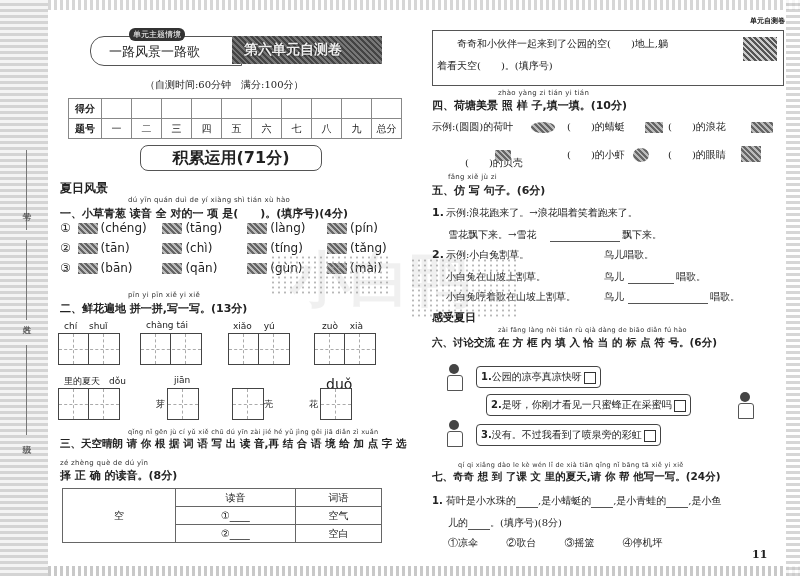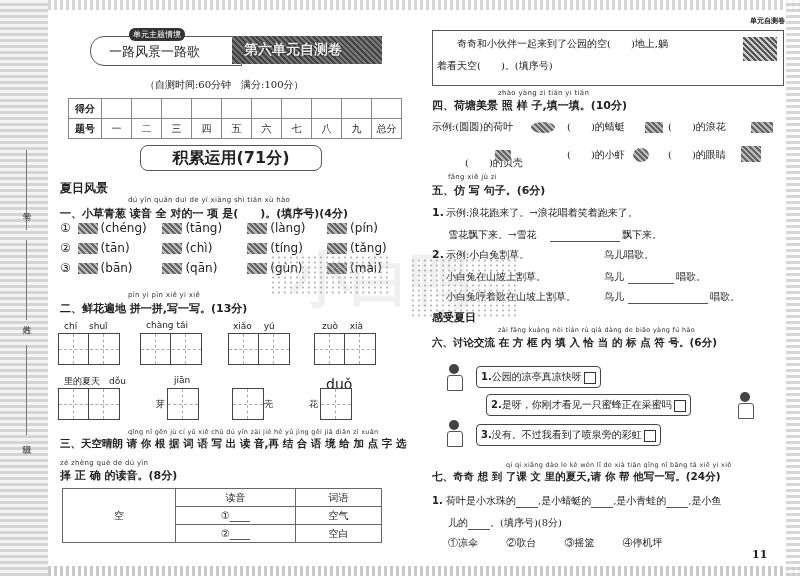--- a/index.html
+++ b/index.html
@@ -253,21 +253,21 @@
   <div class="abs t" style="left:604px;top:270px;">鸟儿</div>
   <span class="abs blank" style="left:628px;top:271px;width:46px;height:12px;"></span>
   <div class="abs t" style="left:676px;top:270px;">唱歌。</div>
   <div class="abs t" style="left:446px;top:290px;">小白兔哼着歌在山坡上割草。</div>
   <div class="abs t" style="left:604px;top:290px;">鸟儿</div>
   <span class="abs blank" style="left:628px;top:291px;width:80px;height:12px;"></span>
   <div class="abs t" style="left:710px;top:290px;">唱歌。</div>
   <div class="dots" style="left:410px;top:258px;width:110px;height:60px;"></div>
 
   <div class="abs q" style="left:432px;top:310px;font-size:11px;">感受夏日</div>
-  <div class="abs py" style="left:498px;top:326px;font-size:6.5px;">zài fāng kuàng nèi tián  rù qià dàng de biāo yàng fú hào</div>
+  <div class="abs py" style="left:498px;top:326px;font-size:6.5px;">zài fāng làng nèi tián  rù qià dàng de biāo diǎn fú hào</div>
   <div class="abs q" style="left:432px;top:336px;font-size:10.5px;">六、讨论交流 在 方  框 内 填 入 恰 当 的 标 点 符 号。(6分)</div>
 
   <div class="kid" style="left:446px;top:364px;">
       <div class="head"></div>
       <div class="body"></div>
     </div>
   <div class="bubble" style="left:476px;top:366px;">
     <b>1.</b><span>公园的凉亭真凉快呀</span><span class="sq"></span>
   </div>
   <div class="bubble" style="left:486px;top:394px;">
@@ -278,21 +278,21 @@
       <div class="body"></div>
     </div>
   <div class="kid" style="left:446px;top:420px;">
       <div class="head"></div>
       <div class="body"></div>
     </div>
   <div class="bubble" style="left:476px;top:424px;">
     <b>3.</b><span>没有。不过我看到了喷泉旁的彩虹</span><span class="sq"></span>
   </div>
 
-  <div class="abs py" style="left:458px;top:461px;font-size:6.5px;margin-left:48px;">qí  qi xiǎng dào le  kè wén  lǐ  de xià tiān   qǐng nǐ bāng tā xiě yi xiě</div>
+  <div class="abs py" style="left:458px;top:461px;font-size:6.5px;">qí  qi xiǎng dào le  kè wén  lǐ  de xià tiān   qǐng nǐ bāng tā xiě yi xiě</div>
   <div class="abs q" style="left:432px;top:470px;font-size:10.5px;">七、奇奇 想 到 了课 文 里的夏天,请 你 帮 他写一写。(24分)</div>
   <div class="abs" style="left:432px;top:494px;font-size:10px;white-space:nowrap;">
     <b>1.</b>
     <span class="t">荷叶是小水珠的</span><span class="blank" style="width:22px;height:11px"></span><span class="t">,是小蜻蜓的</span><span class="blank" style="width:22px;height:11px"></span><span class="t">,是小青蛙的</span><span class="blank" style="width:22px;height:11px"></span><span class="t">,是小鱼</span>
   </div>
   <div class="abs" style="left:448px;top:516px;font-size:10px;white-space:nowrap;">
     <span class="t">儿的</span><span class="blank" style="width:22px;height:11px"></span><span class="t">。(填序号)(8分)</span>
   </div>
   <div class="abs t" style="left:448px;top:536px;">
     <span style="display:inline-block;width:55px">①凉伞</span>

